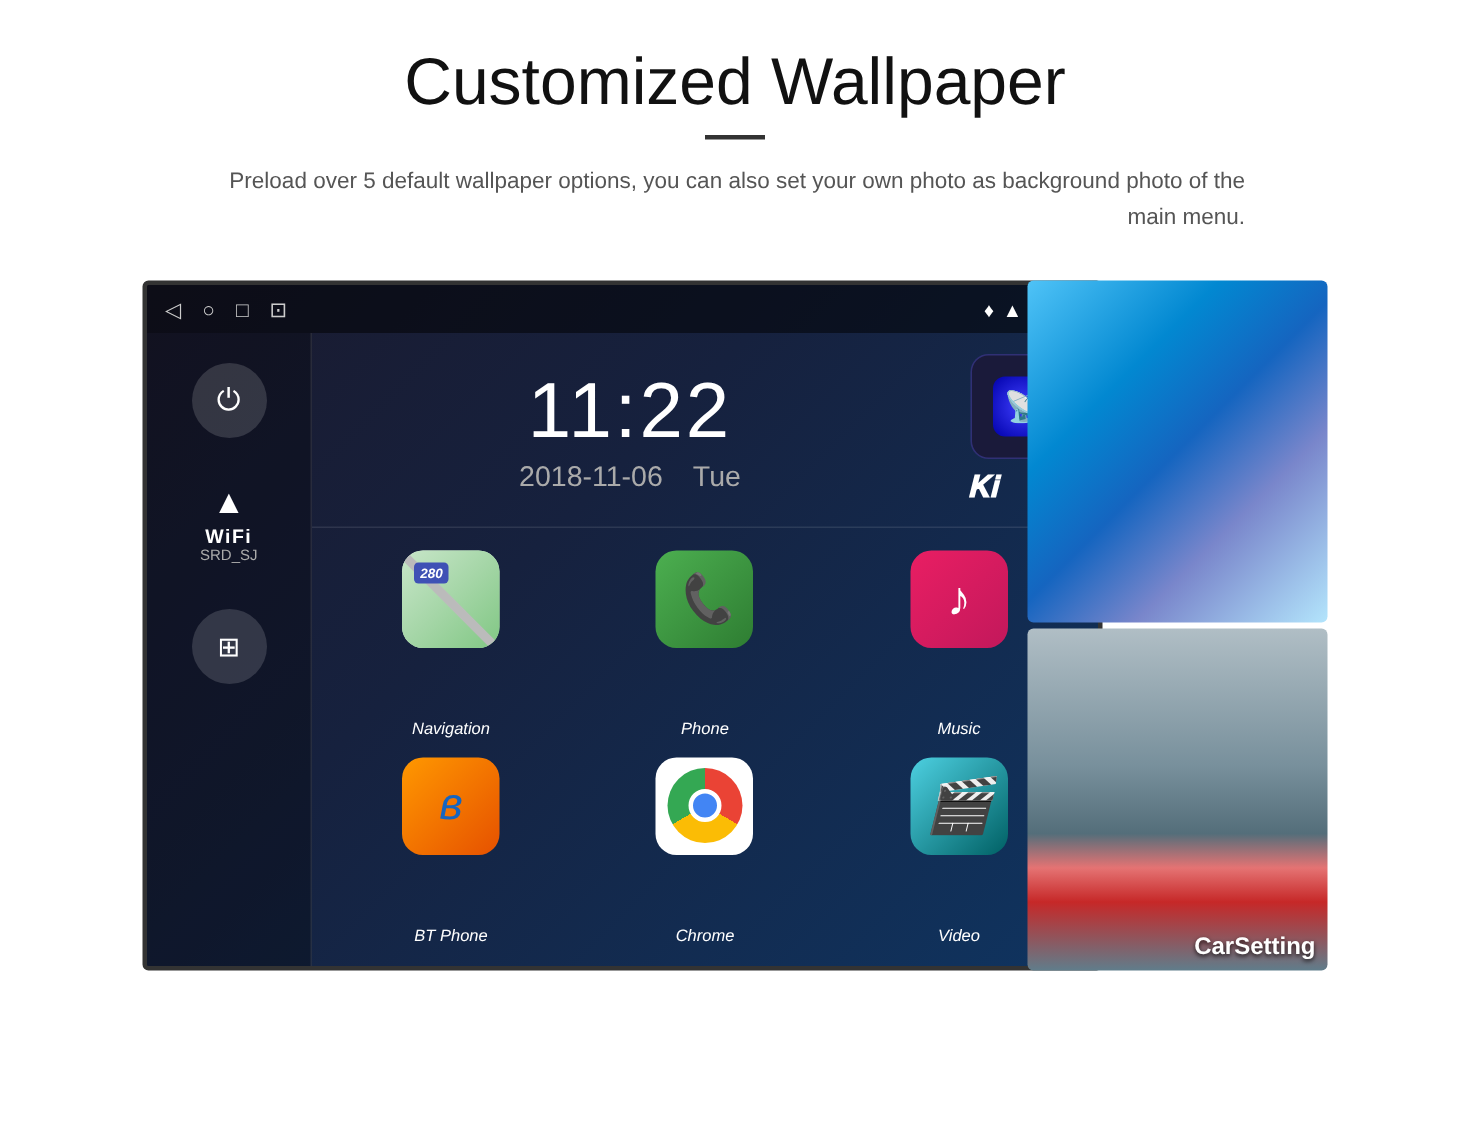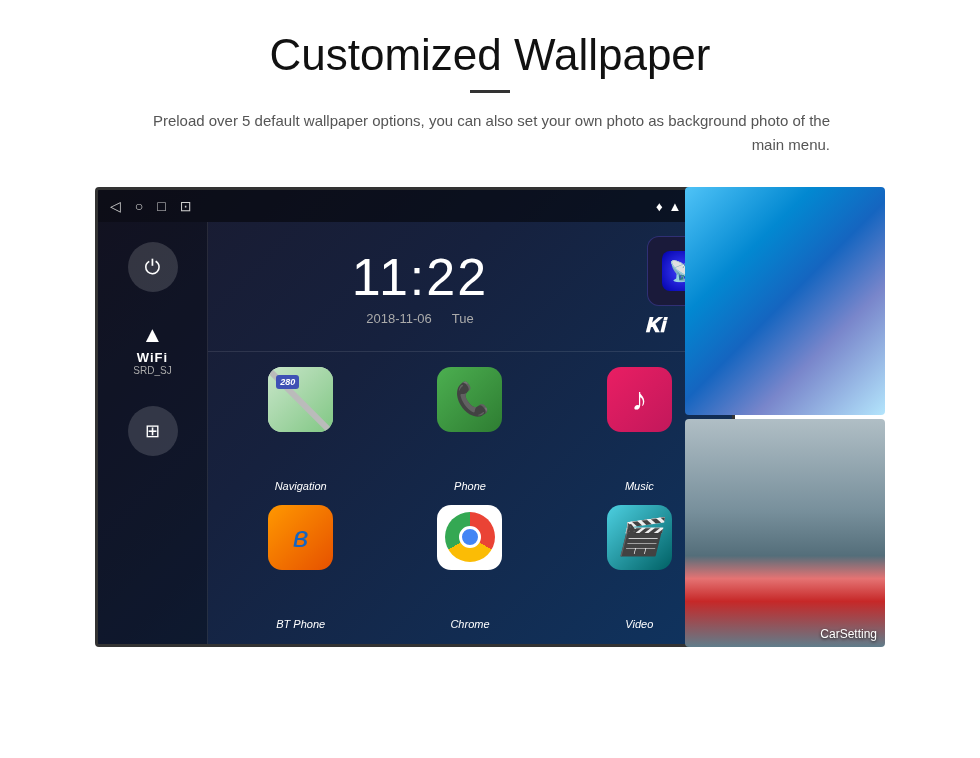--- a/index.html
+++ b/index.html
@@ -177,21 +177,21 @@
       font-size: 52px;
       font-weight: 300;
       color: white;
       letter-spacing: 2px;
     }
 
     .clock-info {
       display: flex;
       gap: 20px;
       color: #aaa;
-      font-size: 13px;
+      font-size: 19px;
       margin-top: 4px;
     }
 
     .app-shortcut-area {
       width: 100px;
       display: flex;
       flex-direction: column;
       align-items: center;
       justify-content: center;
       gap: 8px;
@@ -368,22 +368,22 @@
 
     .wallpaper-bridge {
       background: linear-gradient(180deg, #b0bec5 0%, #78909c 40%, #546e7a 60%, #e57373 70%, #c62828 80%, #607d8b 100%);
     }
 
     .wallpaper-label {
       position: absolute;
       bottom: 6px;
       right: 8px;
       color: white;
-      font-size: 12px;
-      font-weight: normal;
+      font-size: 16px;
+      font-weight: bold;
       text-shadow: 0 1px 3px rgba(0,0,0,0.8);
     }
 
     
     .bt-icon {
       font-size: 30px;
       color: #1565c0;
     }
 
     

